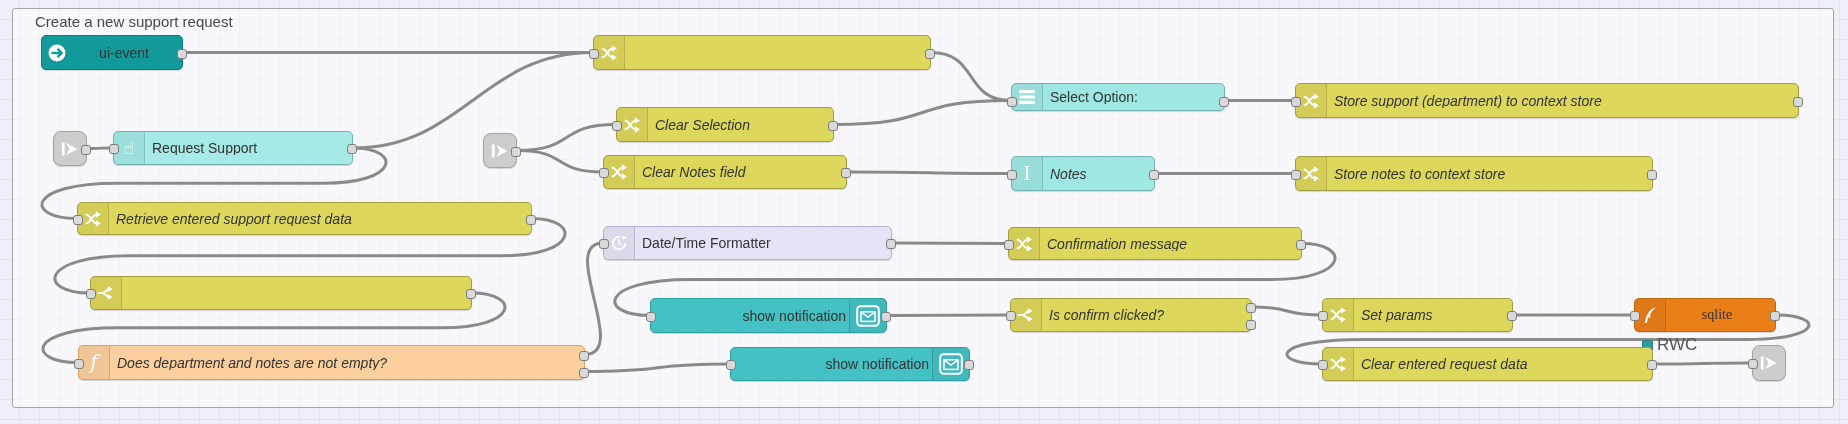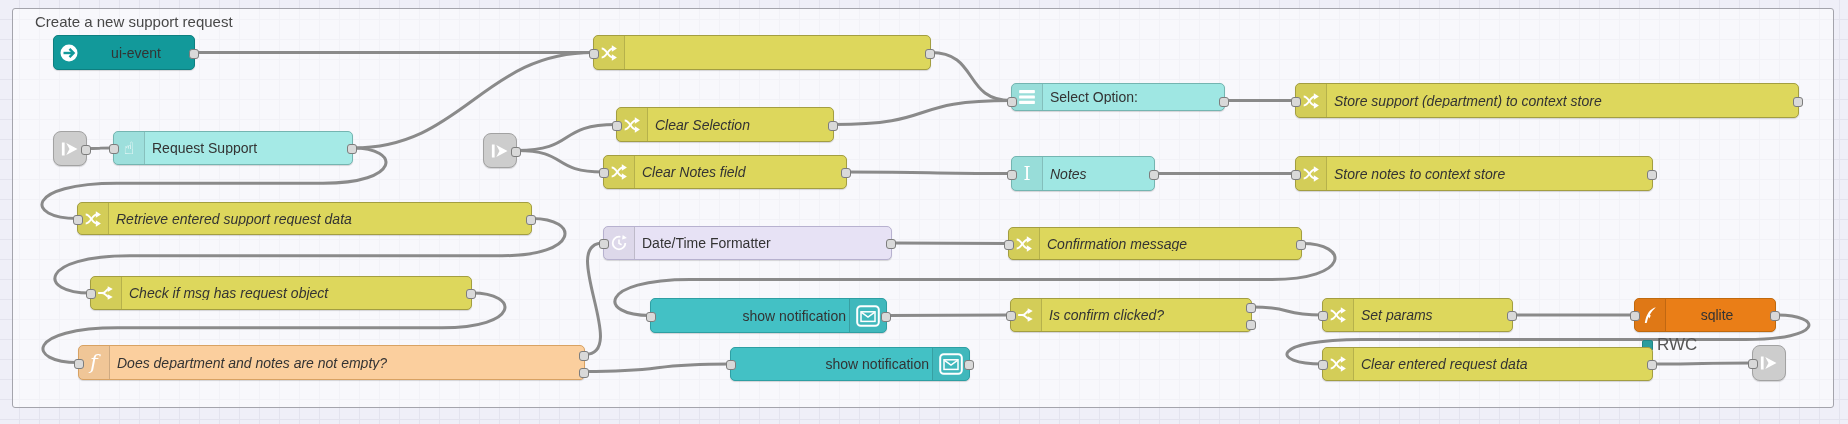--- a/index.html
+++ b/index.html
@@ -72,21 +72,21 @@
       <path d="M585 371.5 C672 371.5 643 364 730 364" fill="none" stroke="#8a8a8a" stroke-width="3" stroke-linecap="round"></path>
       <path d="M892 243 C961.6 243 938.4 243.5 1008 243.5" fill="none" stroke="#8a8a8a" stroke-width="3" stroke-linecap="round"></path>
       <path d="M1302 243.5 C1350 243.5 1350 279.5 1272 279.5 L690 279.5 C598 279.5 598 315.5 650 315.5" fill="none" stroke="#8a8a8a" stroke-width="3" stroke-linecap="round"></path>
       <path d="M887 315.5 C960.8 315.5 936.2 315 1010 315" fill="none" stroke="#8a8a8a" stroke-width="3" stroke-linecap="round"></path>
       <path d="M1252 307 C1294 307 1280 315 1322 315" fill="none" stroke="#8a8a8a" stroke-width="3" stroke-linecap="round"></path>
       <path d="M1513 315 C1585.6 315 1561.4 315 1634 315" fill="none" stroke="#8a8a8a" stroke-width="3" stroke-linecap="round"></path>
       <path d="M1776 315 C1824 315 1824 339.5 1746 339.5 L1362 339.5 C1270 339.5 1270 364 1322 364" fill="none" stroke="#8a8a8a" stroke-width="3" stroke-linecap="round"></path>
       <path d="M1653 364 C1712.4 364 1692.6 363 1752 363" fill="none" stroke="#8a8a8a" stroke-width="3" stroke-linecap="round"></path>
     </svg>
   <div id="nodes">
-      <div class="node" style="left: 41px; top: 35px; width: 142px; height: 35px; background: rgb(18, 153, 154); border-color: rgb(13, 127, 128); margin-left: 12px;">
+      <div class="node" style="left: 41px; top: 35px; width: 142px; height: 35px; background: rgb(18, 153, 154); border-color: rgb(13, 127, 128);">
         <span class="iconbox left bare">
           <svg width="20" height="20" viewBox="0 0 20 20">
             <circle cx="10" cy="10" r="8.5" fill="#fff"></circle>
             <path d="M4.5 10 H13" stroke="#12999a" stroke-width="2.4" fill="none"></path>
             <path d="M10.5 5.8 L14.6 10 L10.5 14.2" stroke="#12999a" stroke-width="2.4" fill="none"></path>
           </svg>
         </span>
         <span class="label center">ui-event</span>
         <span class="port" style="right: -5px; top: 12.5px;"></span>
       </div>
@@ -258,21 +258,20 @@
         <span class="iconbox left">
           <svg width="18" height="18" viewBox="0 0 16 16">
             <g stroke="#fff" stroke-width="1.7" fill="none">
               <path d="M1 8 H4.5 C8 8 8 4.5 10.5 4.5"></path>
               <path d="M4.5 8 C8 8 8 11.5 10.5 11.5"></path>
             </g>
             <path fill="#fff" d="M9.5 2 L14 4.5 L9.5 7 Z"></path>
             <path fill="#fff" d="M9.5 9 L14 11.5 L9.5 14 Z"></path>
           </svg>
         </span>
-        <span class="label italic">Check if msg has request object</span>
         <span class="port" style="left: -5px; top: 12px;"></span>
         <span class="port" style="right: -5px; top: 12px;"></span>
       </div>
       <div class="node" style="left: 650px; top: 298px; width: 237px; height: 35px; background: rgb(67, 193, 197); border-color: rgb(46, 159, 163);">
         <span class="iconbox right">
           <svg width="24" height="22" viewBox="0 0 24 22">
             <rect x="1.2" y="1.2" width="21.6" height="19.6" rx="3.5" fill="none" stroke="#fff" stroke-width="2"></rect>
             <rect x="5" y="6.8" width="14" height="9.6" fill="none" stroke="#fff" stroke-width="1.5"></rect>
             <path d="M5.5 7.4 L12 12 L18.5 7.4" fill="none" stroke="#fff" stroke-width="1.5"></path>
           </svg>
@@ -309,21 +308,21 @@
           </svg>
         </span>
         <span class="label italic">Set params</span>
         <span class="port" style="left: -5px; top: 12px;"></span>
         <span class="port" style="right: -5px; top: 12px;"></span>
       </div>
       <div class="status" style="left: 1642px; top: 335px;">
         <span class="dot" style="background: rgb(43, 157, 157); border: 1px solid rgb(31, 133, 133);"></span>
         <span>RWC</span>
       </div>
-      <div class="node" style="left: 1634px; top: 298px; width: 142px; height: 34px; background: rgb(234, 126, 23); border-color: rgb(192, 105, 14);">
+      <div class="node" style="left: 1634px; top: 298px; width: 142px; height: 34px; background: rgb(234, 126, 23); border-color: rgb(192, 105, 14); font-family: Liberation Serif, serif;">
         <span class="iconbox left">
           <svg width="16" height="19" viewBox="0 0 16 18">
             <path fill="#fff" d="M13.8 0.8 C8 2.6 4.3 7.2 2.8 16.6 C3.5 16.6 4.2 16.5 4.9 16.2 C5.3 13.8 5.9 11.9 6.7 10.3 L7.4 11.9 C7.9 11 8.3 10.1 8.7 9 L7.8 8.2 C9.6 5.1 11.7 3 13.8 0.8 Z"></path>
           </svg>
         </span>
         <span class="label center">sqlite</span>
         <span class="port" style="left: -5px; top: 12px;"></span>
         <span class="port" style="right: -5px; top: 12px;"></span>
       </div>
       <div class="node" style="left: 78px; top: 345px; width: 507px; height: 35px; background: rgb(251, 207, 158); border-color: rgb(216, 162, 99);">

